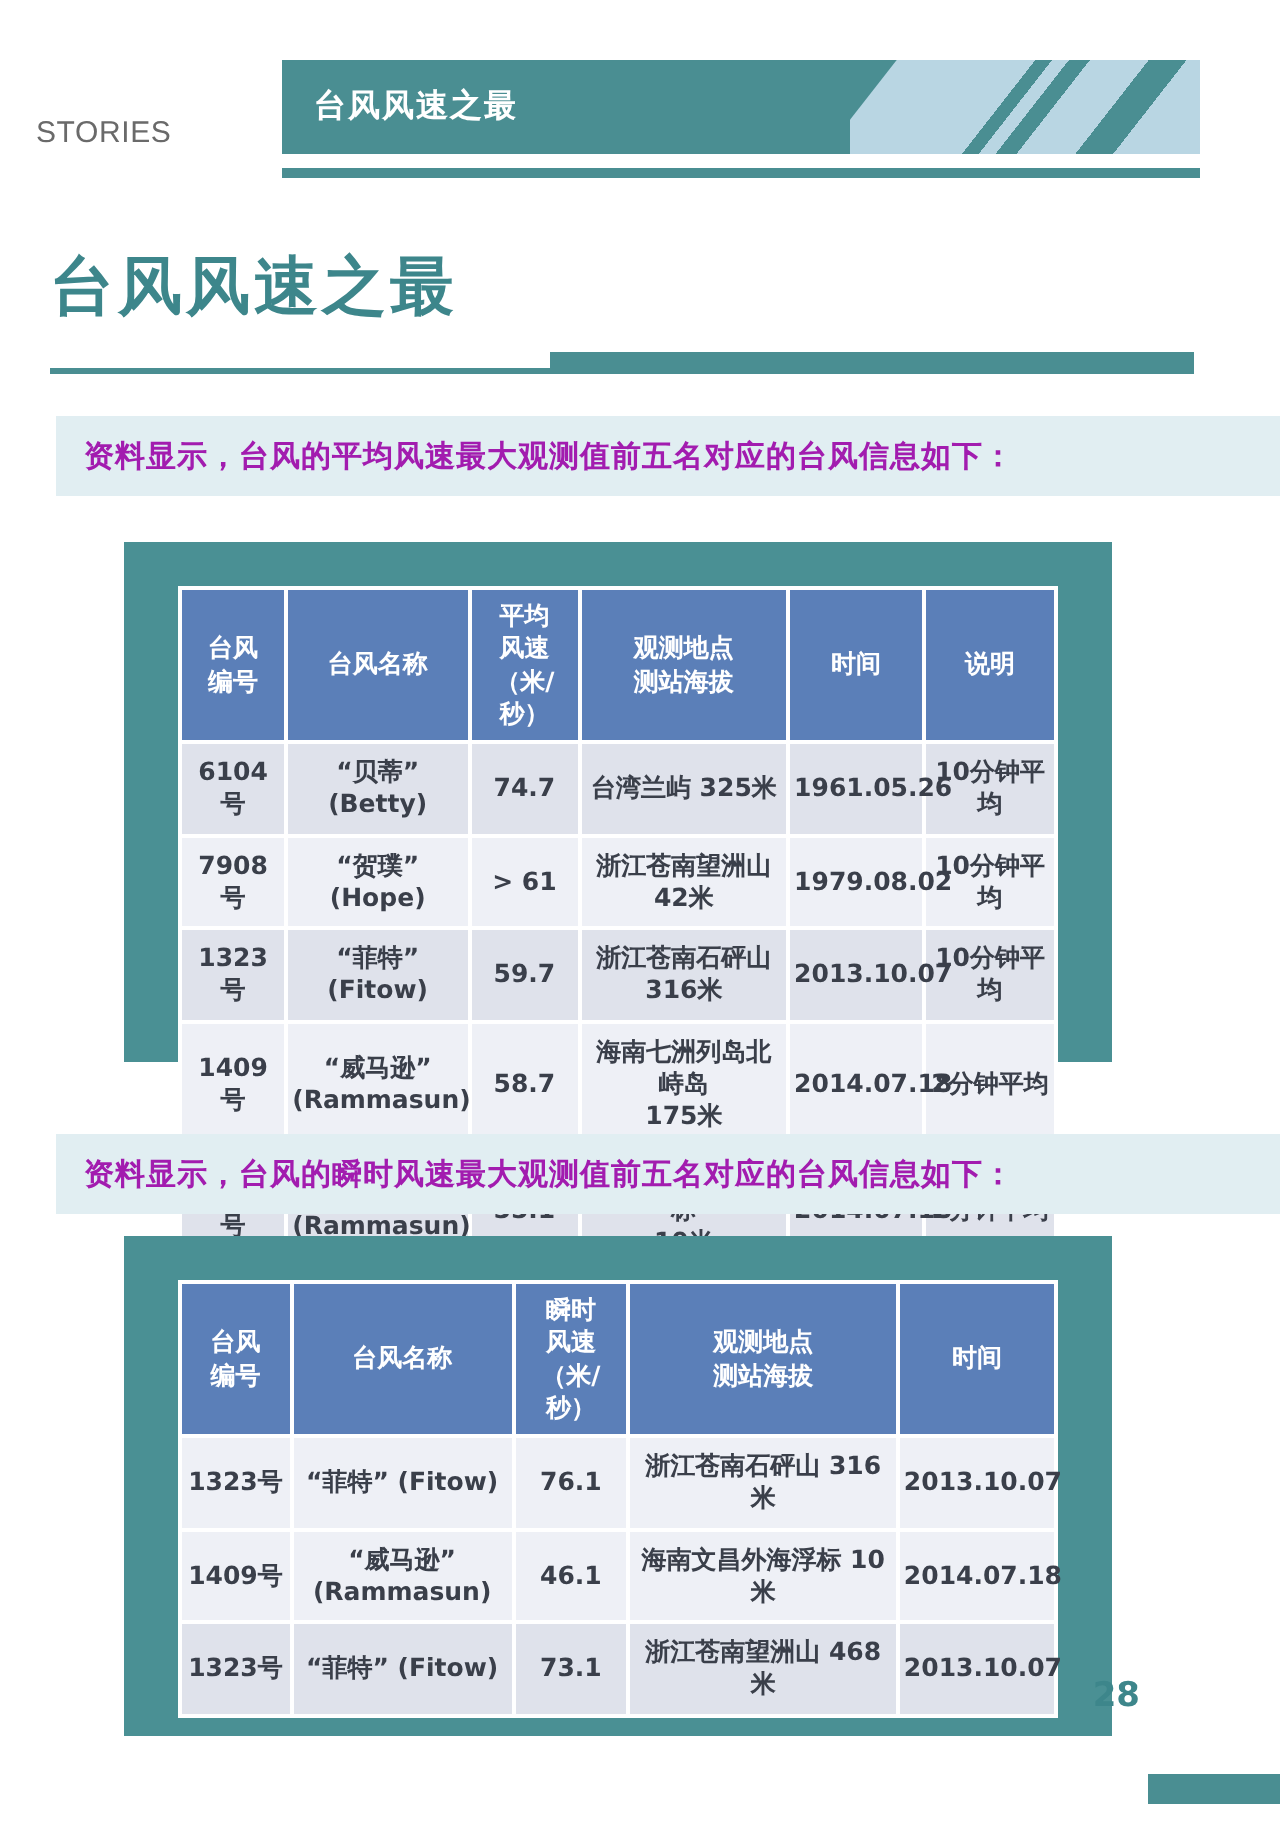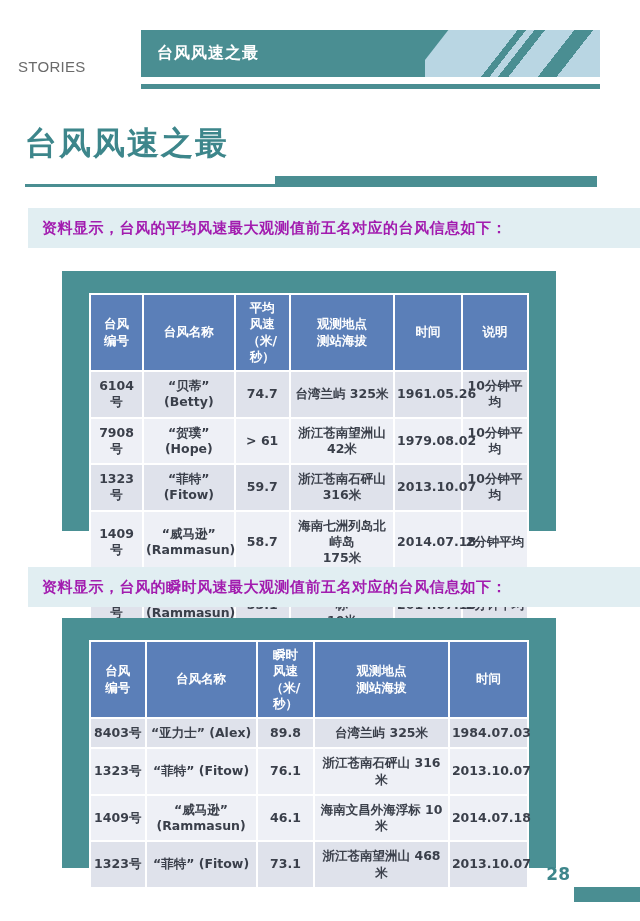--- a/index.html
+++ b/index.html
@@ -98,21 +98,21 @@
     padding:6px 0 8px 0;
   }
   .caption-marker { color:#ffffff; font-size:15px; line-height:1; }
   .caption-text {
     color:#ffffff; font-size:15px; letter-spacing:2px;
     font-family:"DejaVu Serif", serif; font-style:italic;
   }
 
   
   .page-number {
-    position:absolute; right:70px; top:864px;
+    position:absolute; right:70px; top:838px;
     color:#3d868b; font-size:17px; font-weight:600;
   }
   .page-number-bar {
     position:absolute; right:0; top:887px; width:66px; height:15px;
     background:#4a8e92;
   }
 </style>
 </head>
 <body>
 
@@ -226,27 +226,20 @@
         <th>台风编号</th>
         <th>台风名称</th>
         <th>瞬时风速
 （米/秒）</th>
         <th>观测地点
 测站海拔</th>
         <th>时间</th>
       </tr>
     </thead>
     <tbody>
-      <tr class="row-dark">
-        <td>8403号</td>
-        <td>“亚力士” (Alex)</td>
-        <td>89.8</td>
-        <td>台湾兰屿 325米</td>
-        <td>1984.07.03</td>
-      </tr>
       <tr class="row-light">
         <td>1323号</td>
         <td>“菲特” (Fitow)</td>
         <td>76.1</td>
         <td>浙江苍南石砰山 316米</td>
         <td>2013.10.07</td>
       </tr>
       <tr class="row-light">
         <td>1409号</td>
         <td>“威马逊”

